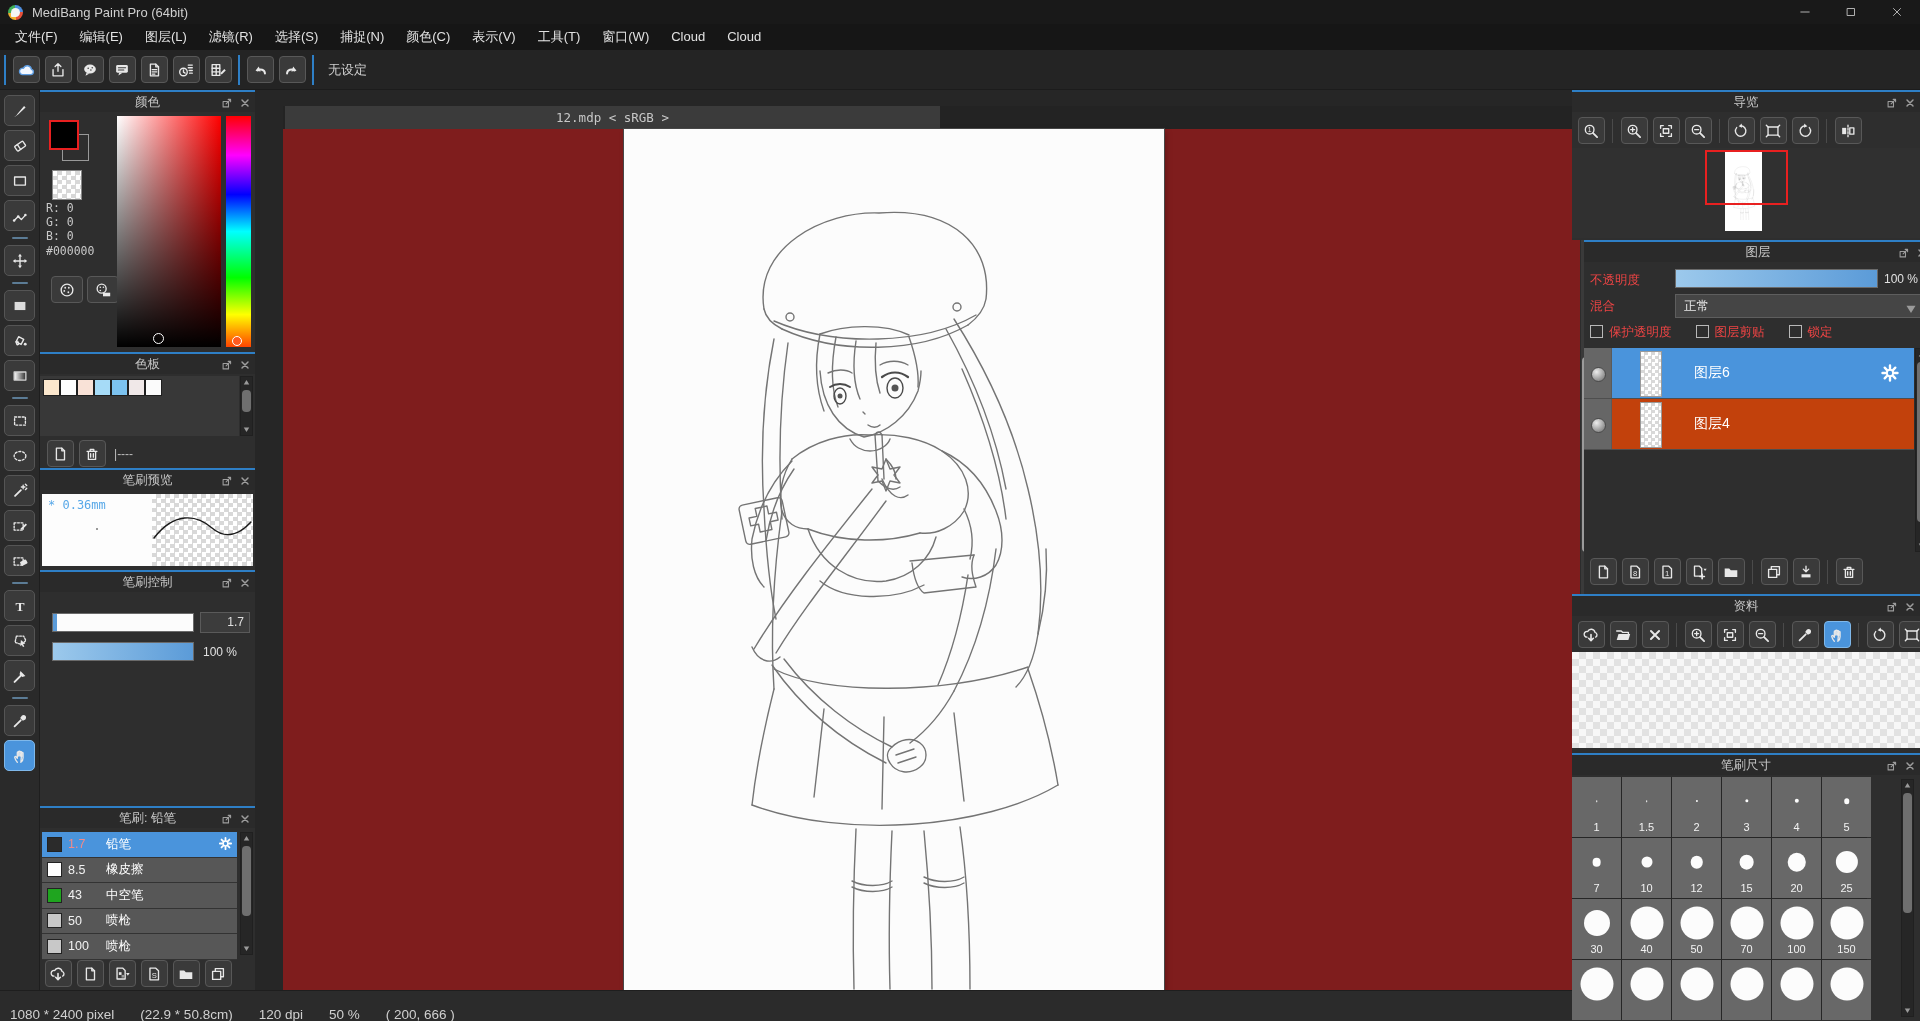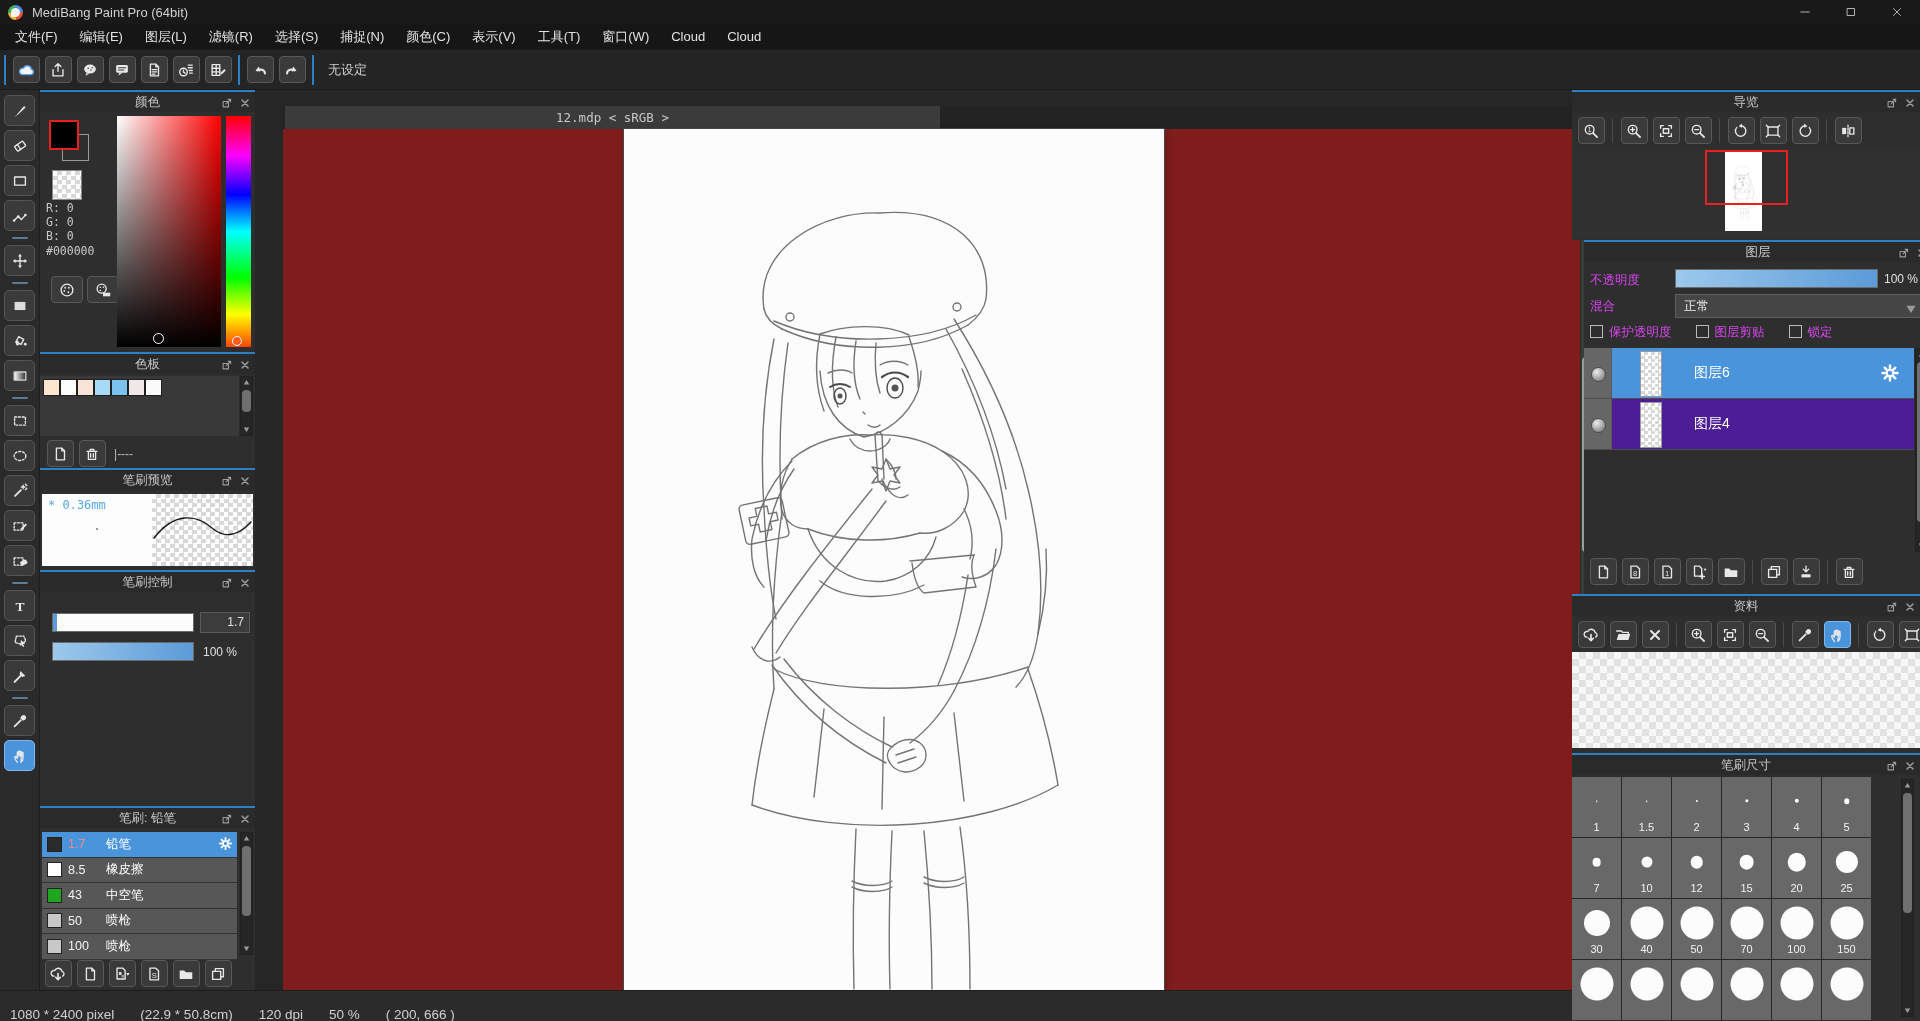--- a/index.html
+++ b/index.html
@@ -95,27 +95,27 @@
   #v-thumb{position:absolute;left:1px;top:225px;width:8px;height:195px;background:#9b9b9b;border-radius:4px;}
   #h-scroll{position:absolute;left:16px;top:887px;width:1280px;height:12px;background:#3a3a3a;border:1px solid #2c2c2c;box-sizing:border-box;}
   #h-thumb{position:absolute;left:465px;top:1px;width:368px;height:8px;background:#9b9b9b;border-radius:4px;}
   #h-left-arrow{position:absolute;left:2px;top:887px;width:13px;height:12px;display:flex;align-items:center;justify-content:center;}
   
   .mini-toolbar{position:absolute;display:flex;align-items:center;}
   #nav-thumb-wrap{position:absolute;left:0;top:58px;width:348px;height:90px;background:#303030;}
   #nav-thumb{position:absolute;left:153px;top:2px;width:37px;height:81px;background:#fff;}
   #nav-red{position:absolute;left:133px;top:2px;width:83px;height:55px;border:2px solid var(--viewport-red,#e82020);box-sizing:border-box;}
   
-  .row-label{font-size:12.5px;color:#d946ef;}
+  .row-label{font-size:12.5px;color:#ef4444;}
   #blend-dd{position:absolute;left:91px;top:0px;width:250px;height:24px;background:#454545;border:1px solid #5e5e5e;box-sizing:border-box;
      font-size:12.5px;color:#e8e8e8;line-height:22px;padding-left:8px;}
   #blend-dd .dd-caret{position:absolute;right:4px;top:5px;}
   .chk{width:13px;height:13px;border:1.5px solid #b8b8b8;box-sizing:border-box;display:inline-block;vertical-align:-2px;margin-right:6px;background:#2e2e2e;}
   #layer-list{position:absolute;left:0;top:108px;width:330px;height:204px;overflow:hidden;}
-  .layer-row{height:51px;background:#4c1d95;border-bottom:1px solid #4e4e4e;position:relative;box-sizing:border-box;}
+  .layer-row{height:51px;background:#c2410c;border-bottom:1px solid #4e4e4e;position:relative;box-sizing:border-box;}
   .layer-row .viscell{position:absolute;left:0;top:0;width:27px;height:100%;background:#666;border-right:1px solid #5b5b5b;}
   .vis-dot{position:absolute;left:7px;top:19px;width:13px;height:13px;border-radius:50%;border:1px solid #4a4a4a;
      background:radial-gradient(circle at 35% 30%,#ececec,#8a8a8a 75%);}
   .layer-row.selected .rowbg{position:absolute;left:27px;top:0;right:0;bottom:0;background:var(--selection-blue,#4a94dc);}
   .layer-thumb{position:absolute;left:56px;top:3px;width:20px;height:44px;border:1px solid #9a9a9a;background-size:7px 7px;}
   .layer-name{position:absolute;left:110px;top:16px;font-size:14px;color:#fff;}
   .layer-gear{position:absolute;right:14px;top:15px;}
   .layer-gear .ic{width:20px;height:20px;stroke:#fff;stroke-width:2;}
   
   #mat-check{position:absolute;left:0;top:58px;width:348px;height:96px;

